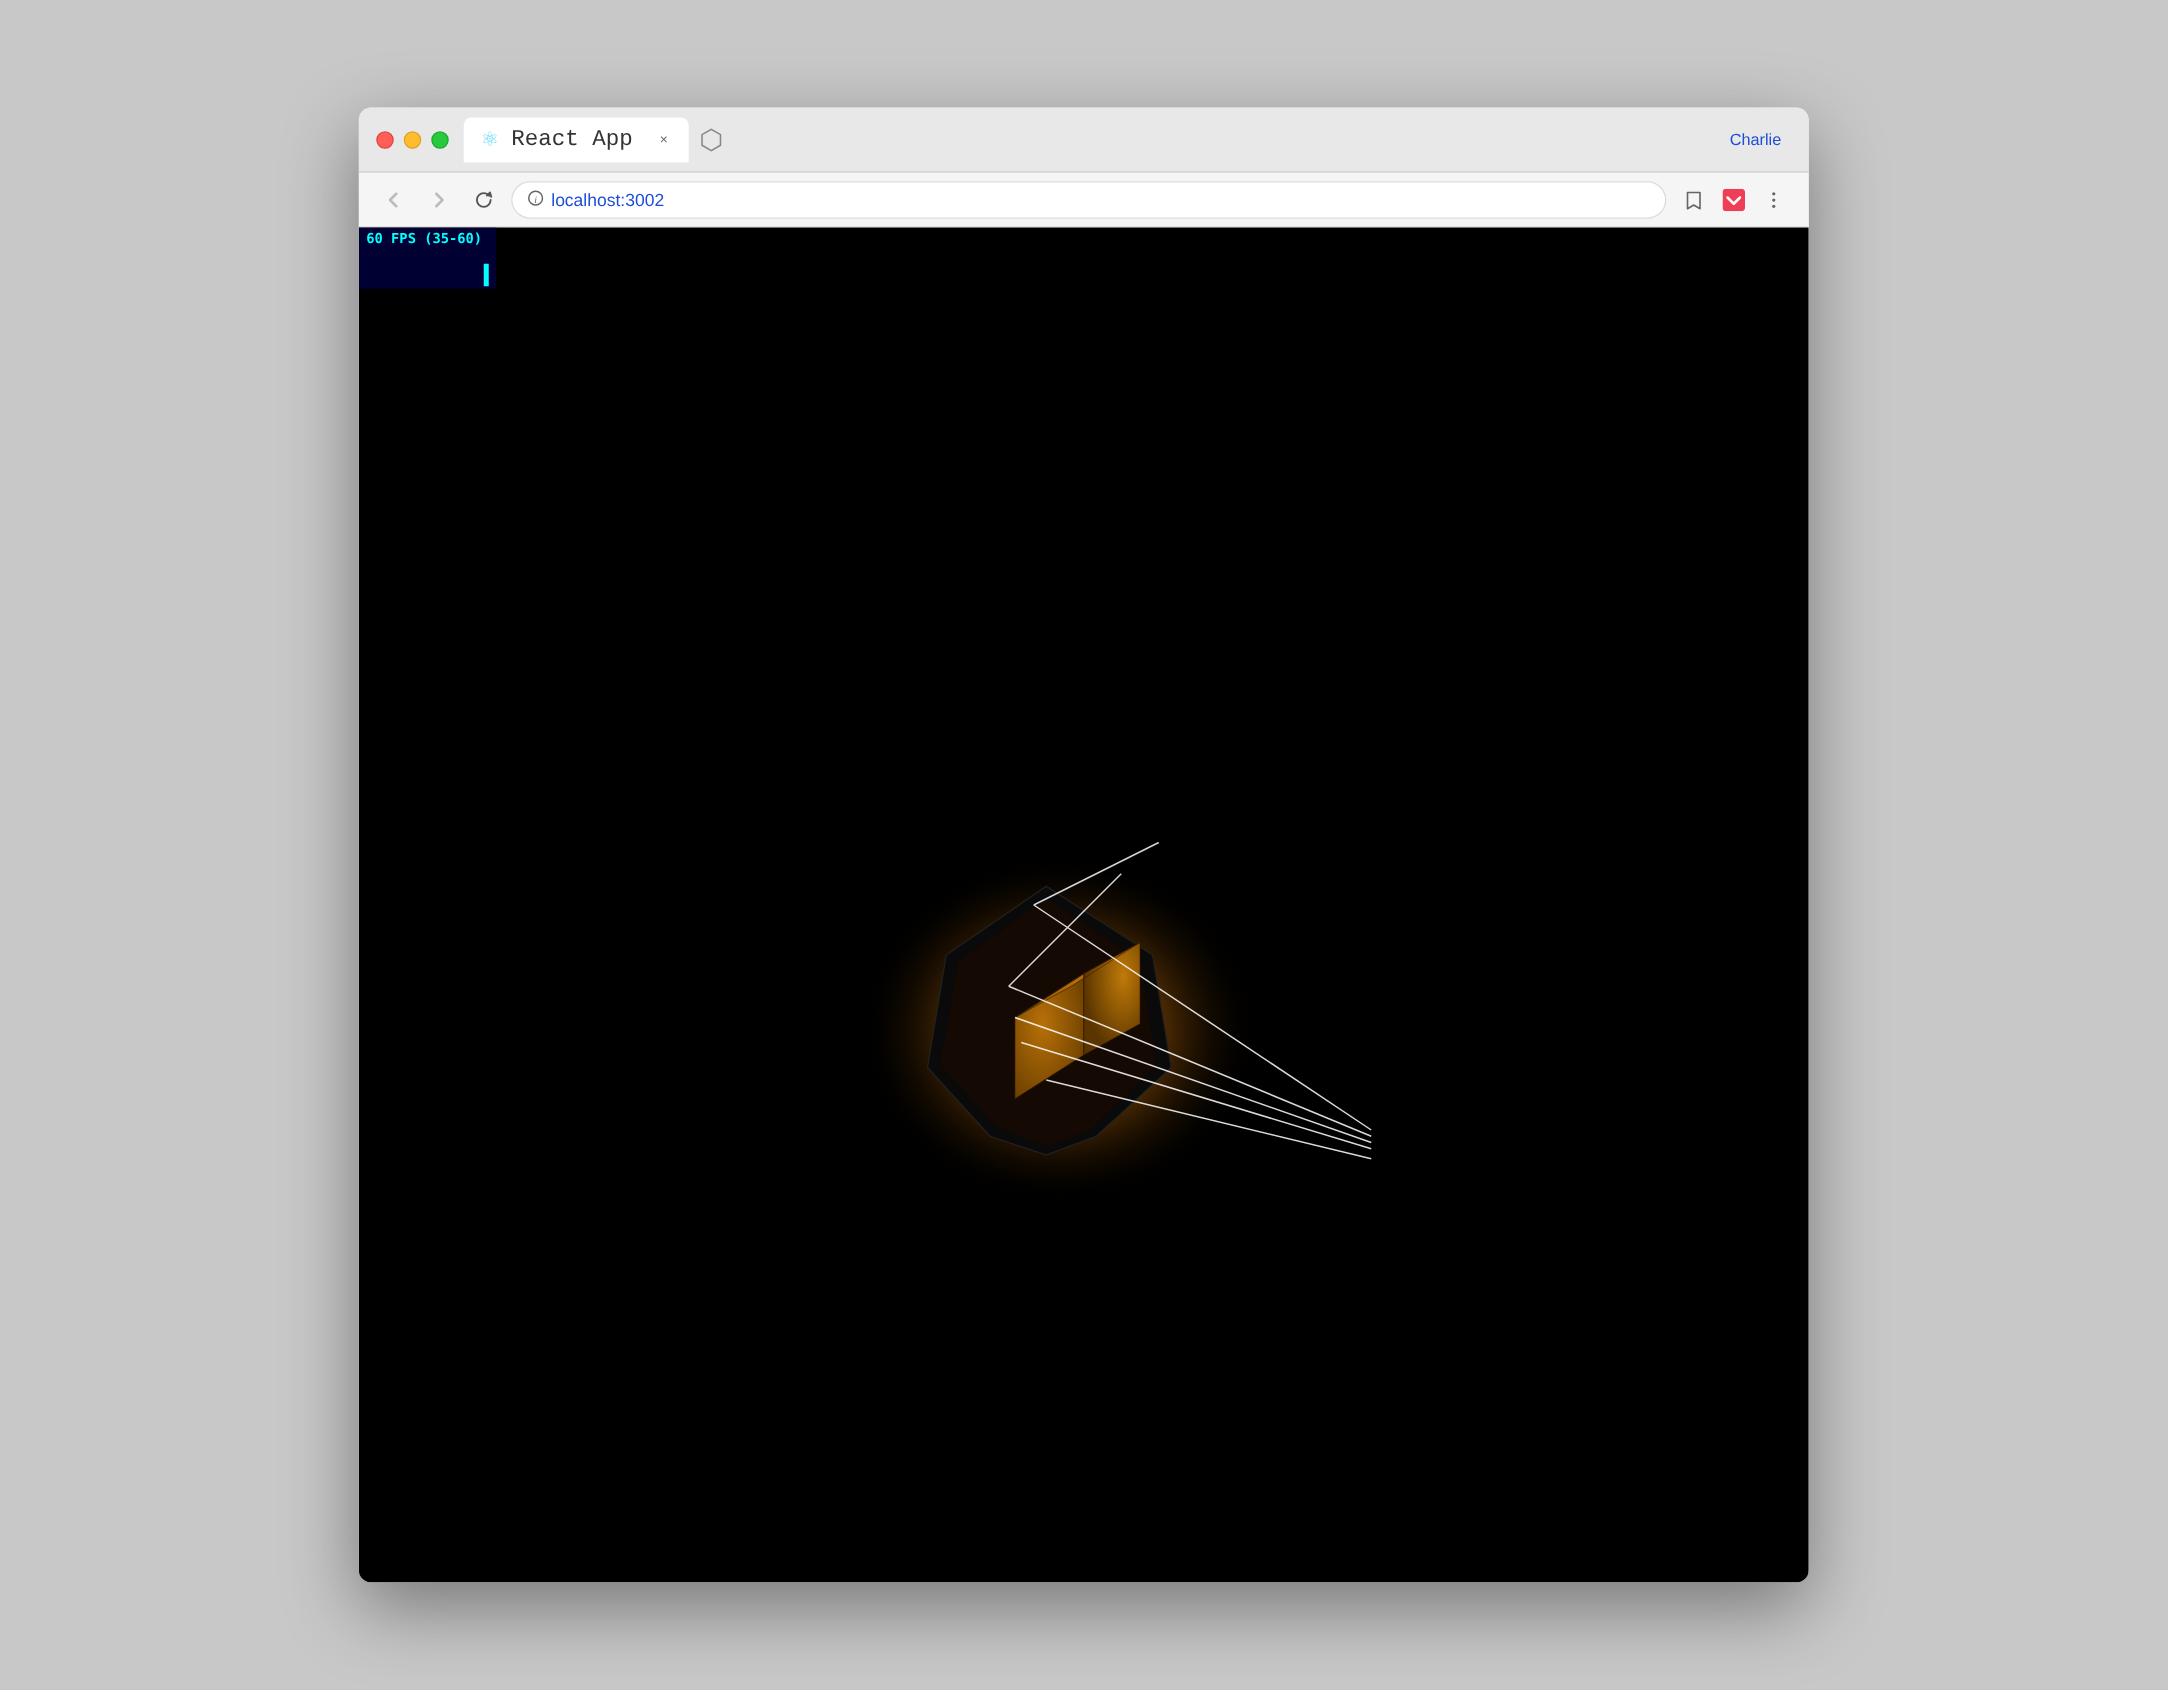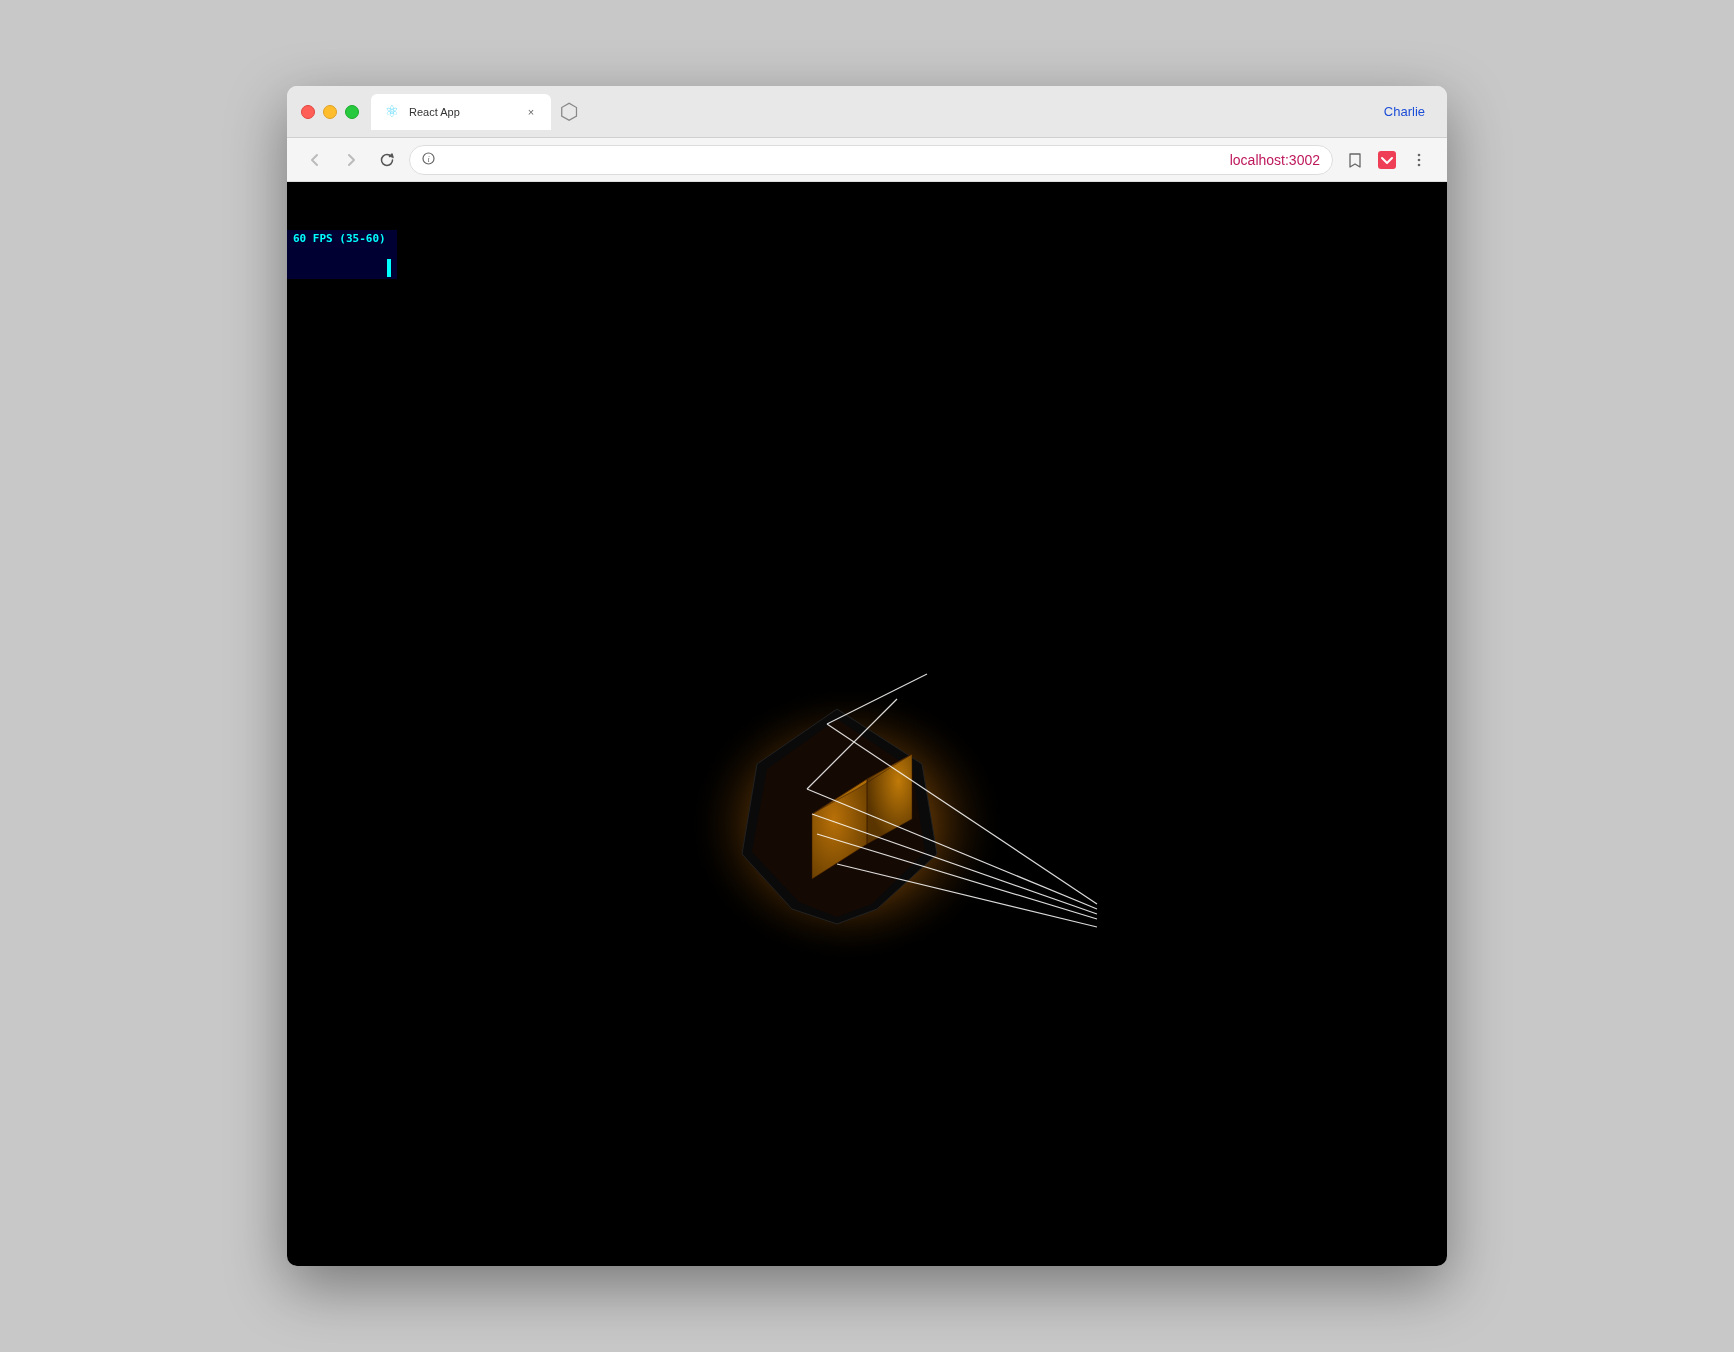--- a/index.html
+++ b/index.html
@@ -77,24 +77,25 @@
     }
 
     .tab-favicon {
       width: 18px;
       height: 18px;
       flex-shrink: 0;
     }
 
     .tab-title {
       flex: 1;
-      font-size: 11px;
+      font-size: 18px;
       white-space: nowrap;
       overflow: hidden;
       text-overflow: ellipsis;
+      font-family: Liberation Mono, monospace;
     }
 
     .tab-close {
       width: 16px;
       height: 16px;
       border-radius: 50%;
       display: flex;
       align-items: center;
       justify-content: center;
       font-size: 11px;
@@ -159,23 +160,22 @@
       gap: 6px;
     }
 
     .security-icon {
       color: #555;
       font-size: 12px;
     }
 
     .address-text {
       font-size: 14px;
-      color: #be185d;
+      color: #1d4ed8;
       flex: 1;
-      text-align: right;
     }
 
     .nav-actions {
       display: flex;
       align-items: center;
       gap: 4px;
     }
 
     .nav-action-btn {
       width: 28px;
@@ -200,21 +200,20 @@
 
     
     .fps-counter {
       position: absolute;
       top: 0;
       left: 0;
       background: #000033;
       padding: 2px 6px;
       z-index: 10;
       width: 110px;
-      margin-top: 48px;
     }
 
     .fps-label {
       color: #00ffff;
       font-size: 11px;
       font-weight: bold;
       font-family: monospace;
     }
 
     .fps-graph {

